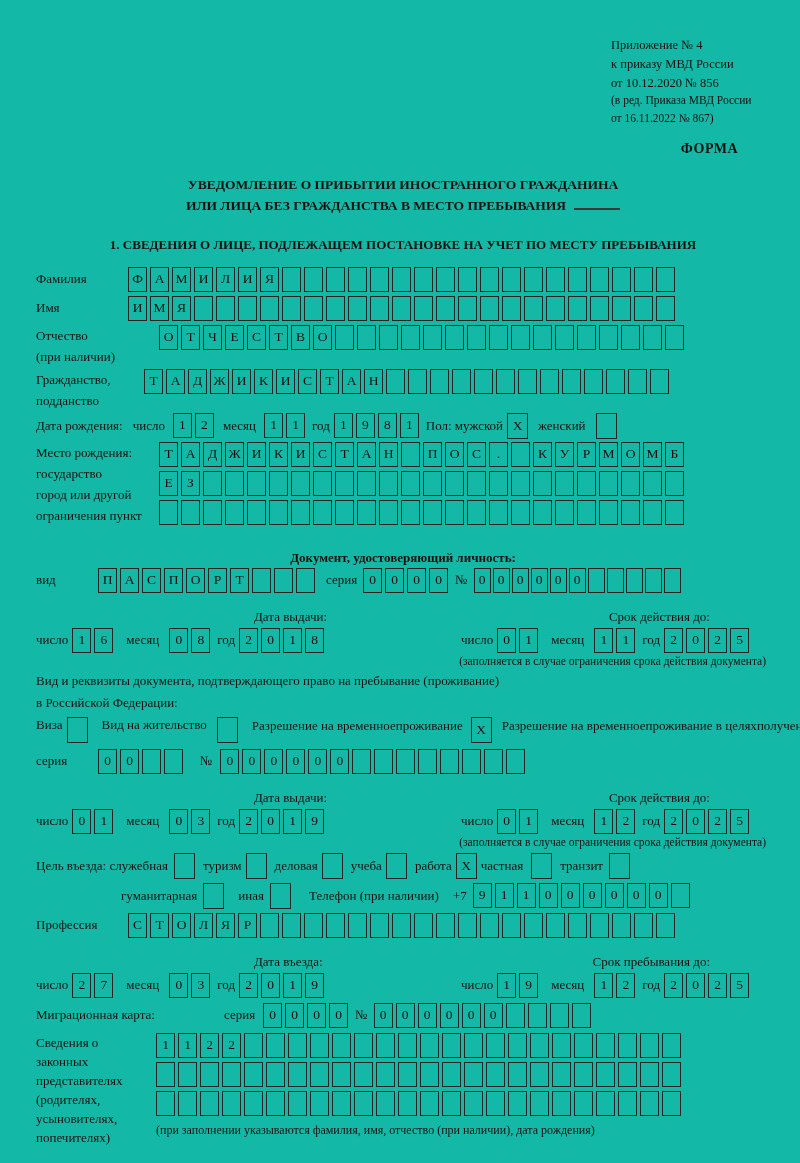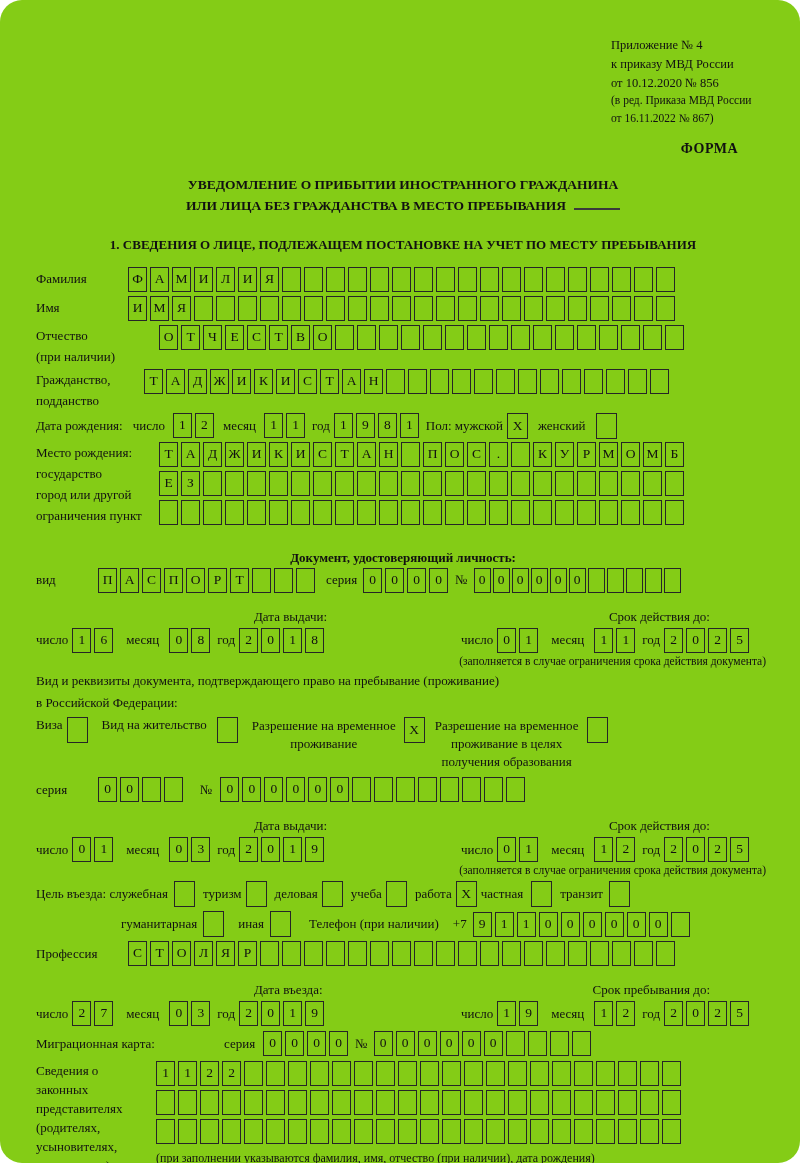--- a/index.html
+++ b/index.html
@@ -1,18 +1,18 @@
 <!DOCTYPE html>
 <html><head>
 <meta charset="utf-8">
 <style>
   * { box-sizing: border-box; margin: 0; padding: 0; }
   html, body { background: #ffffff; }
   body { font-family: "Liberation Serif", serif; color: #111; }
-  .page { width: 800px; height: 1163px; background: #84cc16; padding: 36px 30px 0 36px; overflow: hidden; position: relative; border-radius: 22px; }
+  .page { width: 800px; height: 1163px; background: #14b8a6; padding: 36px 30px 0 36px; overflow: hidden; position: relative; }
 
   .appendix { margin-left: 575px; width: 200px; font-size: 12.5px; line-height: 1.5; }
   .appendix .small { font-size: 11.5px; }
   .forma { text-align: right; padding-right: 32px; font-weight: bold; font-size: 14px; margin-top: 14px; letter-spacing: 0.5px; }
 
   .title { text-align: center; font-weight: bold; font-size: 13.5px; margin-top: 18px; line-height: 1.55; }
   .blank { display: inline-block; width: 46px; border-bottom: 2px solid #3a3a3a; height: 13px; margin-left: 8px; }
   .sect { font-weight: bold; font-size: 13px; margin-top: 20px; text-align: center; }
 
   .row { display: flex; align-items: center; margin-top: 4px; font-size: 13px; white-space: nowrap; }
@@ -37,21 +37,21 @@
 
   .center-bold { text-align: center; font-weight: bold; font-size: 13px; margin-top: 24px; }
   .dates-header { display: flex; font-size: 13px; margin-top: 16px; }
   .dh-left { margin-left: 218px; }
   .dh-right { margin-left: auto; margin-right: 60px; }
   .date-row { display: flex; align-items: center; font-size: 13px; margin-top: 3px; white-space: nowrap; }
   .dg { display: inline-flex; align-items: center; }
   .dg-right { margin-left: auto; margin-right: 18px; }
   .note-right { text-align: right; font-size: 11.5px; padding-right: 4px; margin-top: 2px; }
   .plain { font-size: 13px; margin-top: 6px; }
-  .opt { display: inline-flex; flex-direction: column; text-align: center; line-height: 1.4; flex-shrink: 0; }
+  .opt { display: inline-flex; flex-direction: row; text-align: center; line-height: 1.4; flex-shrink: 0; }
   .note-center { font-size: 12px; text-align: left; margin-top: 7px; white-space: normal; }
 </style>
 </head>
 <body>
 
 <div class="page">
 
   <div class="appendix">
     <div>Приложение № 4</div>
     <div>к приказу МВД России</div>

